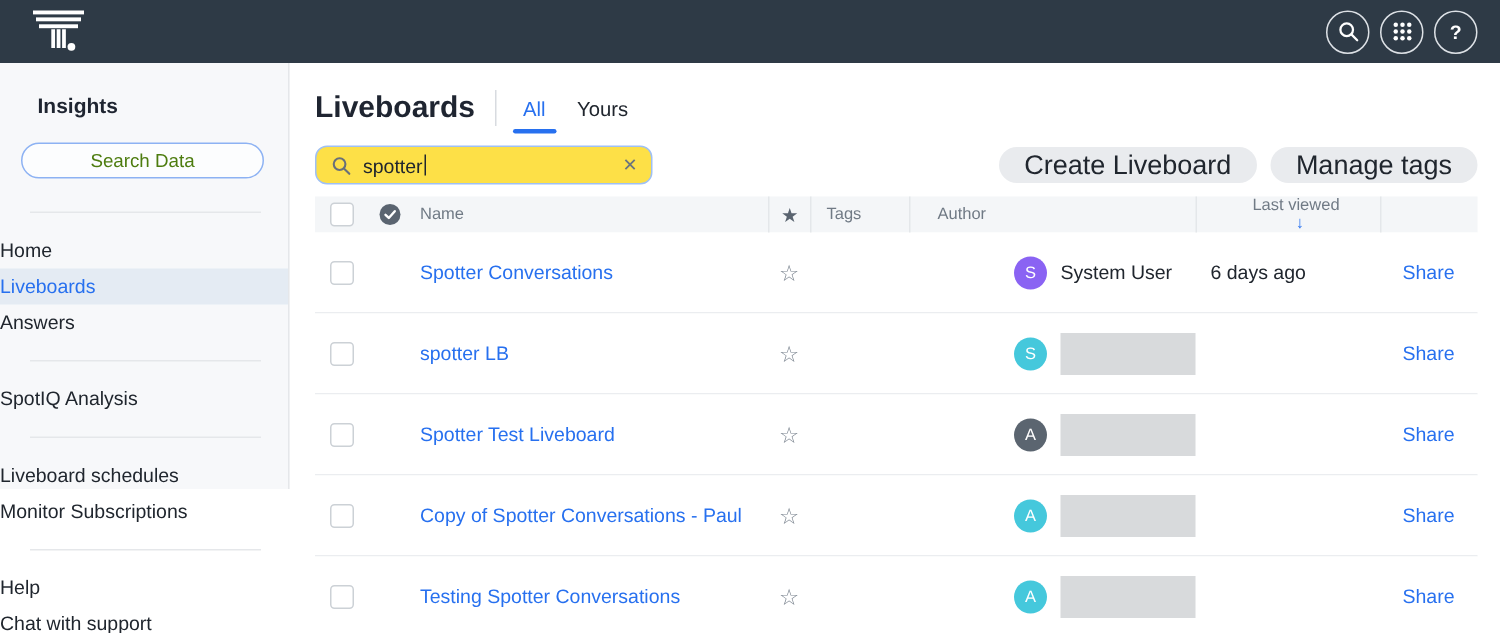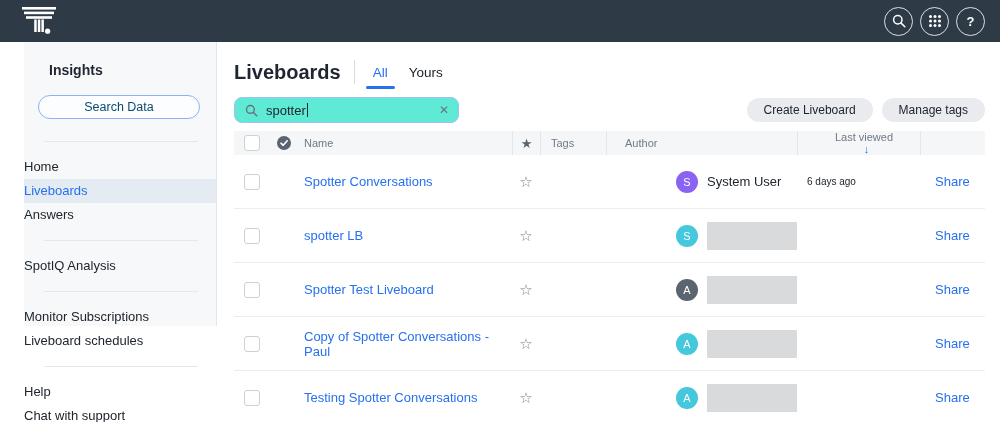--- a/index.html
+++ b/index.html
@@ -16,56 +16,56 @@
                cursor:pointer; color:#fff; }
   .help-glyph { color:#fff; font-size:13px; font-weight:700; }
   .org-pill { height:26px; background:#fff; border-radius:13px; display:flex;
               align-items:center; padding:1px 1px 1px 13px; margin-left:6px; cursor:pointer; }
   .org-label { font-size:12.5px; color:#20262e; }
   .org-chevron { margin:2px 0 0 5px; }
   .avatar-n { width:24px; height:24px; border-radius:50%; color:#fff; font-size:12px;
               display:flex; align-items:center; justify-content:center; margin-left:8px; }
 
   
-  .body-row { display:flex; height:284px;margin-left:24px; }
+  .body-row { display:flex; height:284px; }
   .sidebar { width:193px; flex-shrink:0; background:#f7f8fa; border-right:1px solid #e5e7ea;
              padding-top:20px; }
   .main { flex:1; padding:16px 15px 0 17px; }
 
   
   .sb-heading { margin-left:25px; font-size:14px; font-weight:700; color:#1f2531; }
   .search-data-btn { display:block; width:162px; height:24px; margin:17px 0 0 14px;
                      border:1px solid #8db2f3; border-radius:12px; background:#fcfdfe;
-                     color:#0c4a6e; font-size:12.5px; font-family:inherit; cursor:pointer; }
+                     color:#4d7c0f; font-size:12.5px; font-family:inherit; cursor:pointer; }
   .sb-divider { height:1px; background:#e5e7ea; margin:13px 18px 13px 20px; }
   .sb-nav > .sb-divider:first-child { margin-top:22px; }
   .sb-item { height:24px; line-height:24px; font-size:13px;
              color:#20262e; cursor:pointer; white-space:nowrap; }
   .sb-item.selected { background:#e4ebf3; color:#2770ef; }
 
   
   .title-row { display:flex; align-items:center; height:28px; }
   .page-title { font-size:20px; font-weight:700; color:#1f2531; }
   .vsep { width:1px; height:24px; background:#d8dbe0; margin:0 16px 0 13px; }
   .tabs { display:flex; gap:17px; height:100%; align-items:flex-end; }
   .tab { position:relative; font-size:13.5px; padding:6px 2px; cursor:pointer; color:#20262e; }
   .tab.active { color:#2770ef; }
   .tab.active::after { content:''; position:absolute; left:-5px; right:-5px; bottom:-3px;
                        height:3px; background:#2770ef; border-radius:2px; }
 
   
   .toolbar-row { margin-top:11px; display:flex; justify-content:space-between; align-items:center; }
   .searchbox { width:225px; height:26px; border:1px solid #9fc0f5; border-radius:8px;
-               background:#5eead4; display:flex; align-items:center; padding:0 9px 0 10px; cursor:text; }
+               background:#fde047; display:flex; align-items:center; padding:0 9px 0 10px; cursor:text; }
   .sb-value { font-size:13px; margin-left:8px; }
   .caret { width:1px; height:14px; background:#20262e; margin-left:1px; }
   .clear { margin-left:auto; color:#6b747e; font-size:12px; cursor:pointer; }
   .toolbar-buttons { display:flex; gap:9px; }
   .pill-btn { height:24px; padding:0 17px; border:none; border-radius:12px; background:#e9ebee;
-              color:#20262e; font-size:12px; font-family:inherit; cursor:pointer; }
+              color:#20262e; font-size:18px; font-family:inherit; cursor:pointer; }
 
   
   .table { margin-top:8px; }
   .trow { display:grid; grid-template-columns:37px 25px 1fr 28px 66px 191px 123px 65px;
           align-items:center; }
   .thead { height:24px; background:#f4f6f8; font-size:11px; color:#707a85; }
   .hcell { display:flex; align-items:center; height:100%; }
   .hcell.bordered { border-left:1px solid #e4e7ea; }
   .h-name { padding-left:8px; } .h-tags { padding-left:10px; }
   .h-author { padding-left:18px; } .h-lv { padding-left:10px;flex-direction:column; }
@@ -79,21 +79,21 @@
   .name-link { padding-left:8px; font-size:13px; font-weight:500; color:#2770ef; cursor:pointer; }
   .row-star { text-align:center; color:#7d8691; font-size:15px; cursor:pointer; }
   .author-cell { display:flex; align-items:center; padding-left:70px; white-space:nowrap;
                  overflow:visible; }
   .avatar { width:22px; height:22px; border-radius:50%; color:#fff; font-size:11px;
             display:flex; align-items:center; justify-content:center; flex-shrink:0; }
   .author-name { margin-left:9px; font-size:13px; }
   .redact-bar { display:none; margin-left:9px; width:112px; height:28px; background:#d8dadc;
                 position:relative; z-index:1; }
   .redacted .redact-bar { display:block; }
-  .lv-cell { padding-left:10px; font-size:10px; }
+  .lv-cell { padding-left:10px; font-size:13px; }
   .share-link { padding-left:15px; font-size:13px; color:#2770ef; cursor:pointer; }
 </style>
 </head>
 <body>
 
 <header class="topbar">
   <div class="logo">
     <svg width="34" height="30" viewBox="0 0 34 30">
       <rect x="0" y="1" width="34" height="2.6" fill="#fff"></rect>
       <rect x="2" y="5.6" width="30" height="2.6" fill="#fff"></rect>
@@ -138,22 +138,22 @@
     <div class="sb-heading">Insights</div>
     <button class="search-data-btn">Search Data</button>
     <nav class="sb-nav" id="sidebar-nav">
         <div class="sb-divider"></div>
         <div class="sb-item">Home</div>
         <div class="sb-item selected">Liveboards</div>
         <div class="sb-item">Answers</div>
         <div class="sb-divider"></div>
         <div class="sb-item">SpotIQ Analysis</div>
         <div class="sb-divider"></div>
+        <div class="sb-item">Liveboard schedules</div>
         <div class="sb-item">Monitor Subscriptions</div>
-        <div class="sb-item">Liveboard schedules</div>
         <div class="sb-divider"></div>
         <div class="sb-item">Help</div>
         <div class="sb-item">Chat with support</div>
       </nav>
   </aside>
 
   <main class="main">
     <div class="title-row">
       <h1 class="page-title">Liveboards</h1>
       <div class="vsep"></div>

